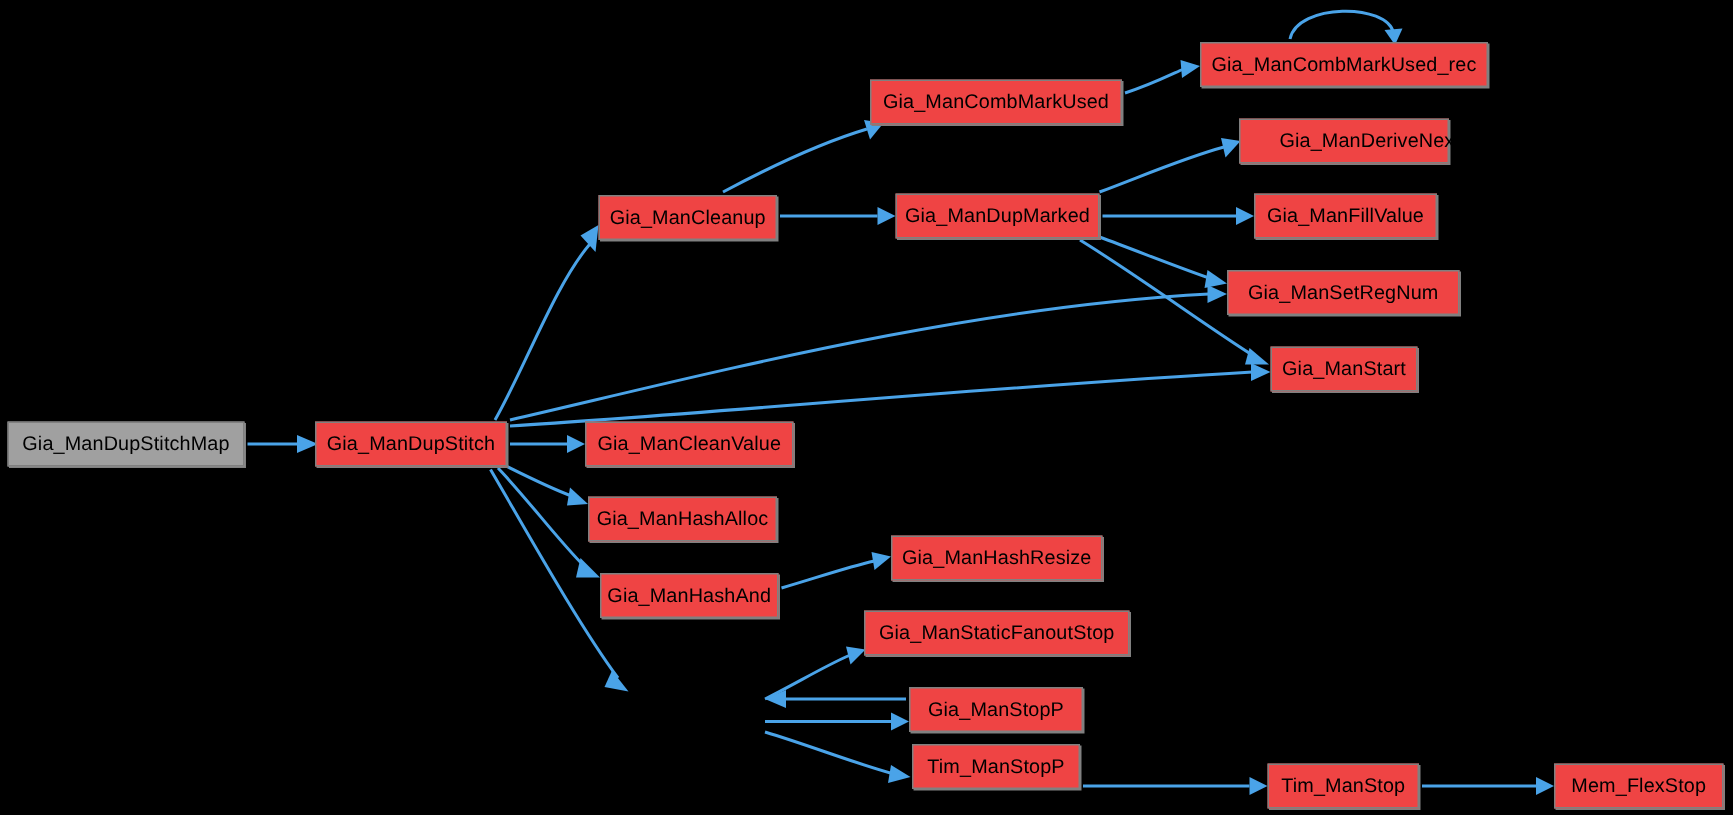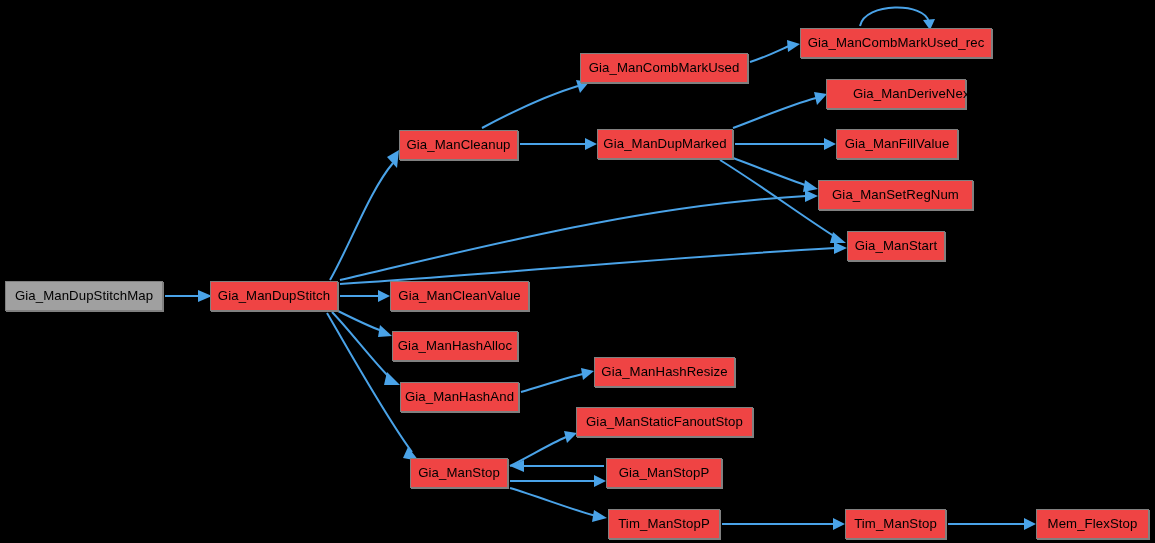--- a/index.html
+++ b/index.html
@@ -214,27 +214,24 @@
     </div>
   <div class="node" style="left:400px;top:382px;width:119px;height:30px;">
       <span>Gia_ManHashAnd</span>
     </div>
   <div class="node" style="left:594px;top:357px;width:141px;height:30px;align-items:center;">
       <span>Gia_ManHashResize</span>
     </div>
   <div class="node" style="left:576px;top:407px;width:177px;height:30px;">
       <span>Gia_ManStaticFanoutStop</span>
     </div>
-  <div class="node" style="left:410px;top:458px;width:98px;height:30px;">
-      <span>Gia_ManStop</span>
-    </div>
   <div class="node" style="left:606px;top:458px;width:116px;height:30px;">
       <span>Gia_ManStopP</span>
     </div>
-  <div class="node" style="left:608px;top:509px;width:112px;height:30px;">
+  <div class="node" style="left:608px;top:496px;width:112px;height:30px;">
       <span>Tim_ManStopP</span>
     </div>
   <div class="node" style="left:845px;top:509px;width:101px;height:30px;">
       <span>Tim_ManStop</span>
     </div>
   <div class="node" style="left:1036px;top:509px;width:113px;height:30px;">
       <span>Mem_FlexStop</span>
     </div>
 
 </div>

